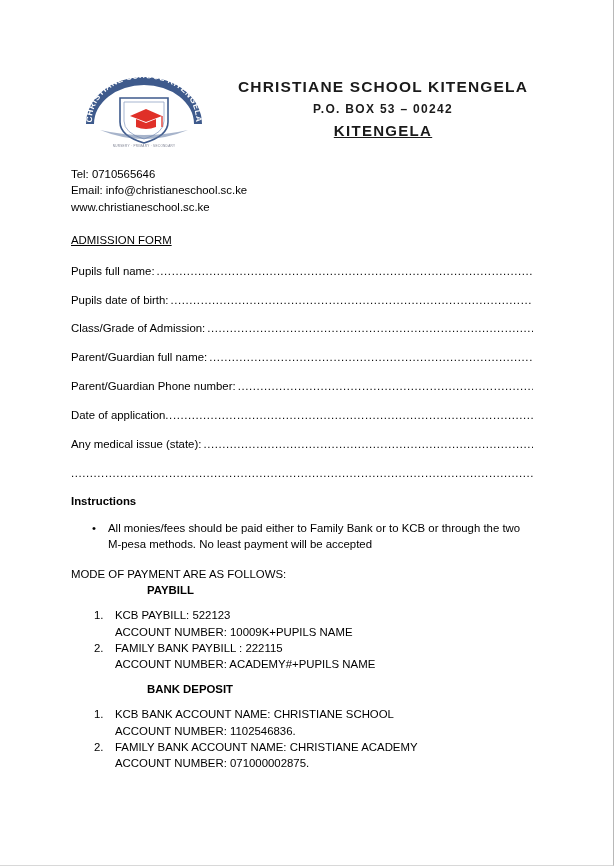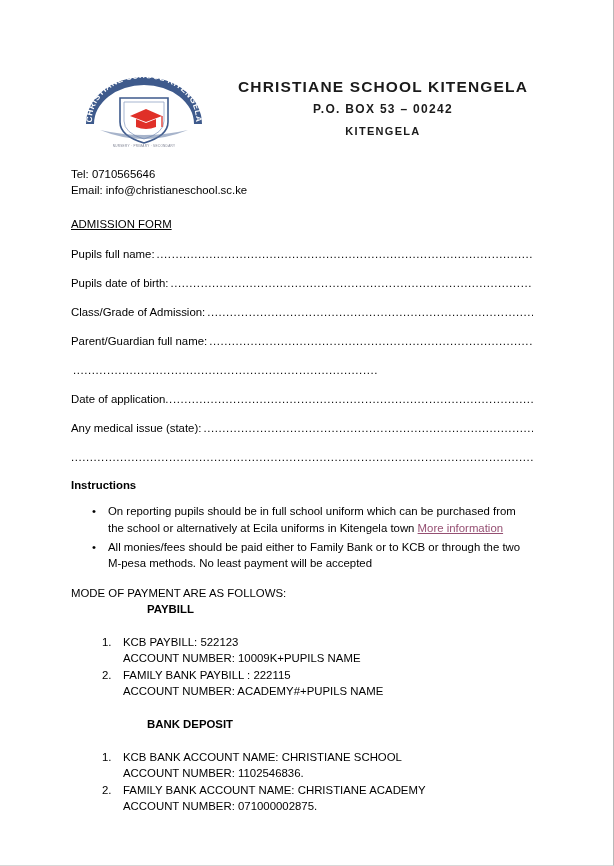--- a/index.html
+++ b/index.html
@@ -49,21 +49,21 @@
     text-align: center;
   }
   .hdr-line {
     font-weight: bold;
     letter-spacing: 1.15px;
     color: #1a1a1a;
     white-space: nowrap;
   }
   .hdr-1 { font-size: 15.5px; line-height: 22px; }
   .hdr-2 { font-size: 12px; line-height: 22px; letter-spacing: 1.3px; }
-  .hdr-3 { font-size: 11px; line-height: 22px; letter-spacing: 1.3px; }
+  .hdr-3 { font-size: 15px; line-height: 22px; letter-spacing: 1.3px; text-decoration: underline; }
 
   
   .content {
     position: absolute;
     left: 71px;
     top: 166px;
     width: 462px;
     font-size: 11.4px;
     line-height: 16.4px;
   }
@@ -134,21 +134,21 @@
     text-decoration: underline;
   }
 
   
   .payment { margin-top: 13px; line-height: 16.2px; }
   .pay-subhead {
     font-weight: bold;
     margin-left: 76px;
   }
   ol.paylist {
-    margin: 17px;
+    margin: 9px;
     padding-left: 35px;
     list-style: none;
     counter-reset: payitem;
   }
   ol.paylist li {
     position: relative;
     counter-increment: payitem;
     line-height: 16.2px;
   }
   ol.paylist li::before {
@@ -197,20 +197,21 @@
       <div class="hdr-line hdr-1">CHRISTIANE SCHOOL KITENGELA</div>
       <div class="hdr-line hdr-2">P.O. BOX 53 – 00242</div>
       <div class="hdr-line hdr-3">KITENGELA</div>
     </div>
   </div>
 
   <div class="content">
 
     <div class="contact-line">Tel: 0710565646</div>
     <div class="contact-line">Email: info@christianeschool.sc.ke</div>
+    <div class="contact-line">www.christianeschool.sc.ke</div>
 
     <div class="section-title">ADMISSION FORM</div>
 
     <div class="fields">
 
       <div class="field-row">
         <span class="field-label">Pupils full name:</span>
         <span class="field-dots">...............................................................................................................</span>
       </div>
 
@@ -223,40 +224,40 @@
         <span class="field-label">Class/Grade of Admission:</span>
         <span class="field-dots">............................................................................................</span>
       </div>
 
       <div class="field-row">
         <span class="field-label">Parent/Guardian full name:</span>
         <span class="field-dots">...........................................................................................</span>
       </div>
 
       <div class="field-row">
+        <span class="field-label">Parent/Guardian Phone number:</span>
         <span class="field-dots">.................................................................................</span>
       </div>
 
       <div class="field-row nogap">
         <span class="field-label">Date of application</span>
         <span class="field-dots">.......................................................................................................</span>
       </div>
 
       <div class="field-row">
         <span class="field-label">Any medical issue (state):</span>
         <span class="field-dots">...............................................................................................</span>
       </div>
 
       <span class="dots-full">............................................................................................................................................</span>
     </div>
 
     <div class="instructions-heading">Instructions</div>
 
     <ul class="bullets">
-      <li><span>On reporting pupils should be in full school uniform which can be purchased from the school or alternatively at Ecila uniforms in Kitengela town </span><a class="doclink" href="#">More information</a></li>
       <li><span>All monies/fees should be paid either to Family Bank or to KCB or through the two M-pesa methods. No least payment will be accepted</span></li>
     </ul>
 
     <div class="payment">
 
       <div>MODE OF PAYMENT ARE AS FOLLOWS:</div>
 
       <div class="pay-subhead">PAYBILL</div>
 
       <ol class="paylist">

